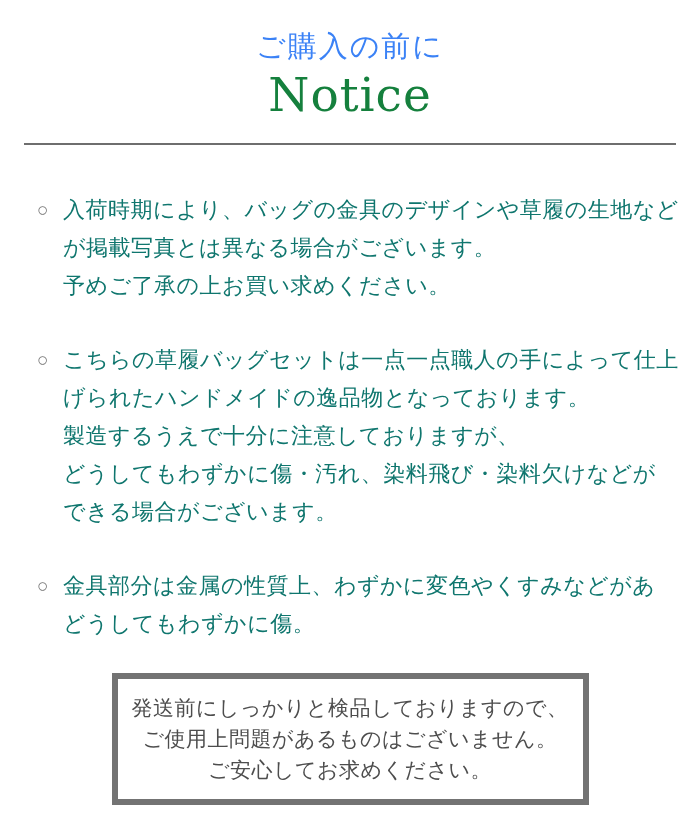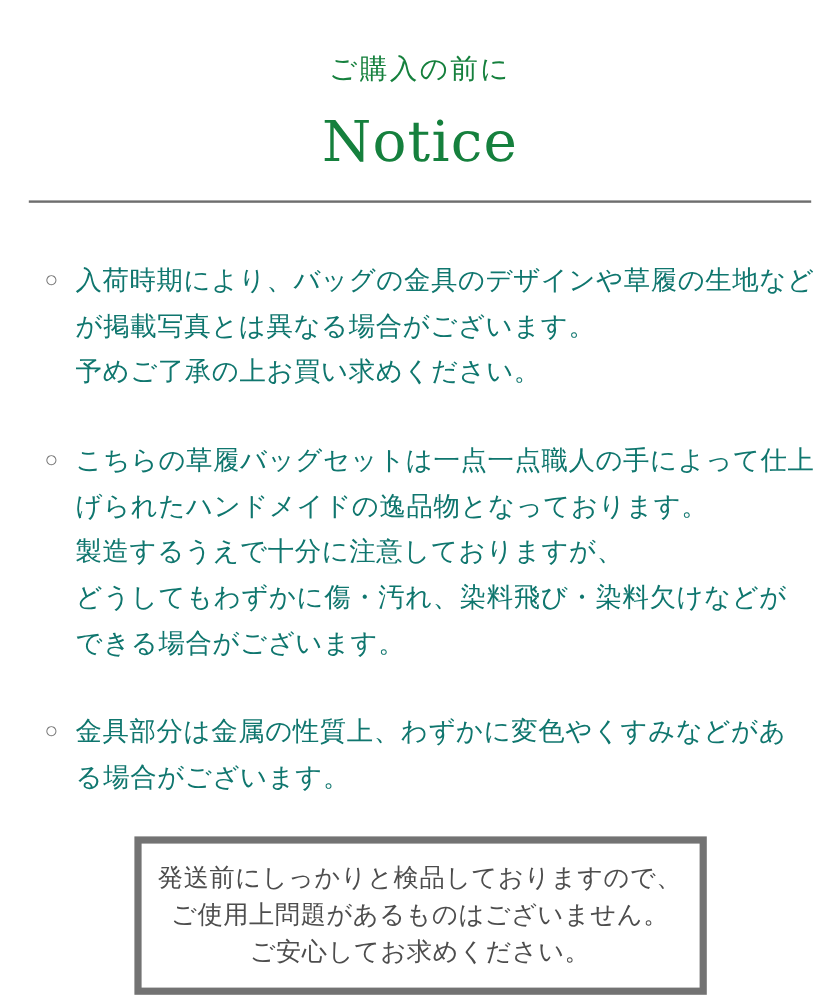--- a/index.html
+++ b/index.html
@@ -19,27 +19,27 @@
     height: 832px;
     background: #ffffff;
     box-sizing: border-box;
   }
 
   
   .header {
     text-align: center;
   }
   .header-subtitle {
-    margin: 16px;
+    margin: 4px;
     padding-top: 26px;
     font-family: "DejaVu Serif", "Liberation Serif", serif;
-    font-size: 23px;
+    font-size: 29px;
     line-height: 32px;
     font-weight: normal;
-    color: #15803d;
+    color: #3b82f6;
     letter-spacing: 2px;
   }
   .header-title {
     margin: 0;
     font-family: "DejaVu Serif", "Liberation Serif", serif;
     font-size: 47px;
     line-height: 58px;
     font-weight: normal;
     color: #15803d;
     letter-spacing: 1px;
@@ -122,21 +122,21 @@
       <span class="notice-text">こちらの草履バッグセットは一点一点職人の手によって仕上
 げられたハンドメイドの逸品物となっております。
 製造するうえで十分に注意しておりますが、
 どうしてもわずかに傷・汚れ、染料飛び・染料欠けなどが
 できる場合がございます。</span>
     </div>
 
     <div class="notice-item">
       <span class="bullet">○</span>
       <span class="notice-text">金具部分は金属の性質上、わずかに変色やくすみなどがあ
-る場合がございます。</span>
+どうしてもわずかに傷。</span>
     </div>
 
   </div>
 
   <div class="assurance-box">
     <span class="assurance-text">発送前にしっかりと検品しておりますので、
 ご使用上問題があるものはございません。
 ご安心してお求めください。</span>
   </div>
 

